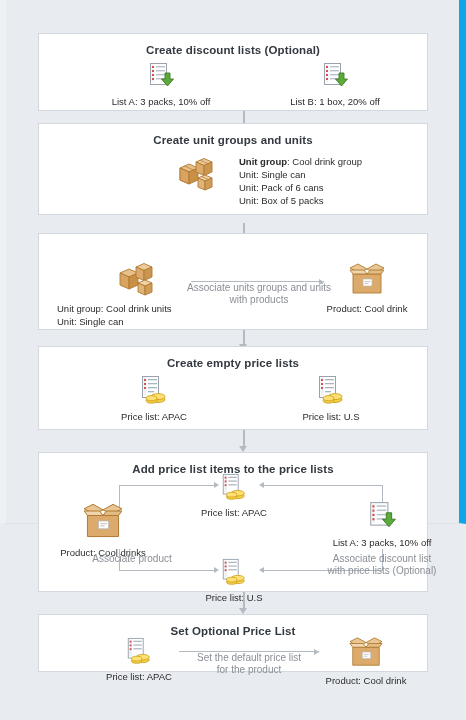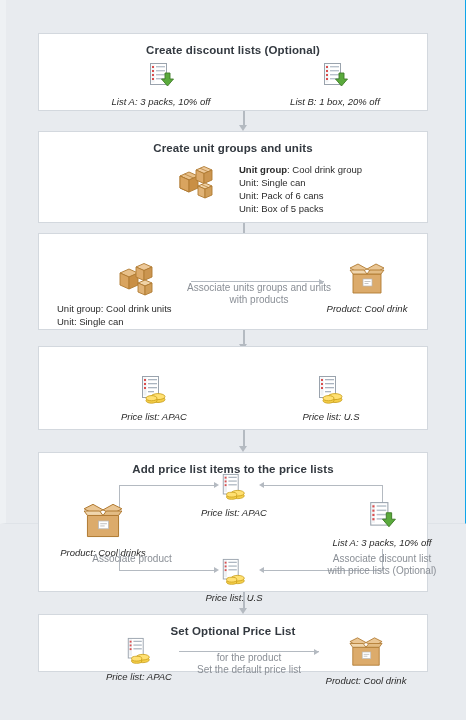--- a/index.html
+++ b/index.html
@@ -7,21 +7,21 @@
     width: 466px; height: 720px;
     background: #e8ebef;
     font-family: "Liberation Sans", sans-serif;
     overflow: hidden;
   }
   #page {
     position: relative;
     width: 466px; height: 524px;
     background: #e8ebef;
     border-left: 6px solid #eef1f4;
-    border-right: 1px solid #0ea5e9;
+    border-right: 7px solid #0ea5e9;
     border-bottom: 1px solid #dfe3e8;
     padding-left: 8px;
   }
 
   .panel {
     position: absolute;
     left: 32px;
     width: 390px;
     background: #ffffff;
     border: 1px solid #d3d8de;
@@ -55,21 +55,20 @@
     width: 0; height: 0;
     border-left: 4.5px solid transparent;
     border-right: 4.5px solid transparent;
     border-top: 6px solid #b4bac1;
   }
 
   
   .node {
     position: absolute;
     text-align: center;
-    font-style: italic;
   }
   .node .caption {
     font-size: 9.5px;
     color: #2b2b2b;
     white-space: nowrap;
     margin-top: 2px;
   }
   .detail-text {
     position: absolute;
     font-size: 9.5px;
@@ -171,21 +170,21 @@
       </span>
       <div class="caption">List B: 1 box, 20% off</div>
     </div>
   </div>
 
   <div class="vconn" style="top:111px; height:20px;">
     <div class="stem" style="height:14px;"></div>
     <div class="head" style="top:14px;"></div>
   </div>
 
-  <div class="panel" style="top:131px; height:92px;">
+  <div class="panel" style="top:123px; height:92px;">
     <div class="panel-title">Create unit groups and units</div>
 
     <span class="icon" style="position:absolute; left:137px; top:32px;">
       <svg width="44" height="40" viewBox="0 0 44 40">
         <g stroke="#b07a32" stroke-width="0.9" stroke-linejoin="round">
           <path d="M4 12 l9 -4 l9 4 l-9 4 z" fill="#e8c089"></path>
           <path d="M4 12 v12 l9 4 v-12 z" fill="#d9a košice"></path>
           <path d="M4 12 v12 l9 4 v-12 z" fill="#d9a45f"></path>
           <path d="M13 16 v12 l9 -4 v-12 z" fill="#c98f45"></path>
           <path d="M20 6 l8 -3.5 l8 3.5 l-8 3.5 z" fill="#edc99a"></path>
@@ -269,20 +268,21 @@
       <div class="caption">Product: Cool drink</div>
     </div>
   </div>
 
   <div class="vconn" style="top:330px; height:20px;">
     <div class="stem" style="height:14px;"></div>
     <div class="head" style="top:14px;"></div>
   </div>
 
   <div class="panel" style="top:346px; height:84px;">
+    <div class="panel-title">Create empty price lists</div>
 
     <div class="node" style="left:45px; top:28px; width:140px;">
       <span class="icon">
         <svg width="32" height="30" viewBox="0 0 32 30">
           <rect x="4.5" y="1.5" width="16" height="21" fill="#ffffff" stroke="#9aa3ad" stroke-width="1"></rect>
           <rect x="5.5" y="2.5" width="3" height="18" fill="#eef1f4"></rect>
           <g fill="#d94f4f">
             <rect x="6" y="4" width="2" height="2"></rect>
               <rect x="6" y="8" width="2" height="2"></rect>
             <rect x="6" y="12" width="2" height="2"></rect>
@@ -494,22 +494,22 @@
       </span>
       <div class="caption">Price list: APAC</div>
     </div>
 
     <div class="harrow" style="left:140px; top:33px; width:140px;">
       <div class="line"></div>
         <div class="tip"></div>
     </div>
 
     <div class="edge-label" style="left:140px; top:37px; width:140px;">
+      <div>Set the default price list</div>
       <div>for the product</div>
-      <div>Set the default price list</div>
     </div>
 
     <div class="node" style="left:272px; top:20px; width:110px;">
       <span class="icon">
         <svg width="42" height="34" viewBox="0 0 42 36">
           <g stroke="#b07a32" stroke-width="0.9" stroke-linejoin="round">
             <path d="M4 7 l8 -4 l9 5 l-8 4 z" fill="#eac694"></path>
             <path d="M38 7 l-8 -4 l-9 5 l8 4 z" fill="#eac694"></path>
             <path d="M7 13 h28 v19 h-28 z" fill="#dcab6b"></path>
             <path d="M7 13 l-3 -4 h14 l3 4 z" fill="#f0d6ae"></path>

